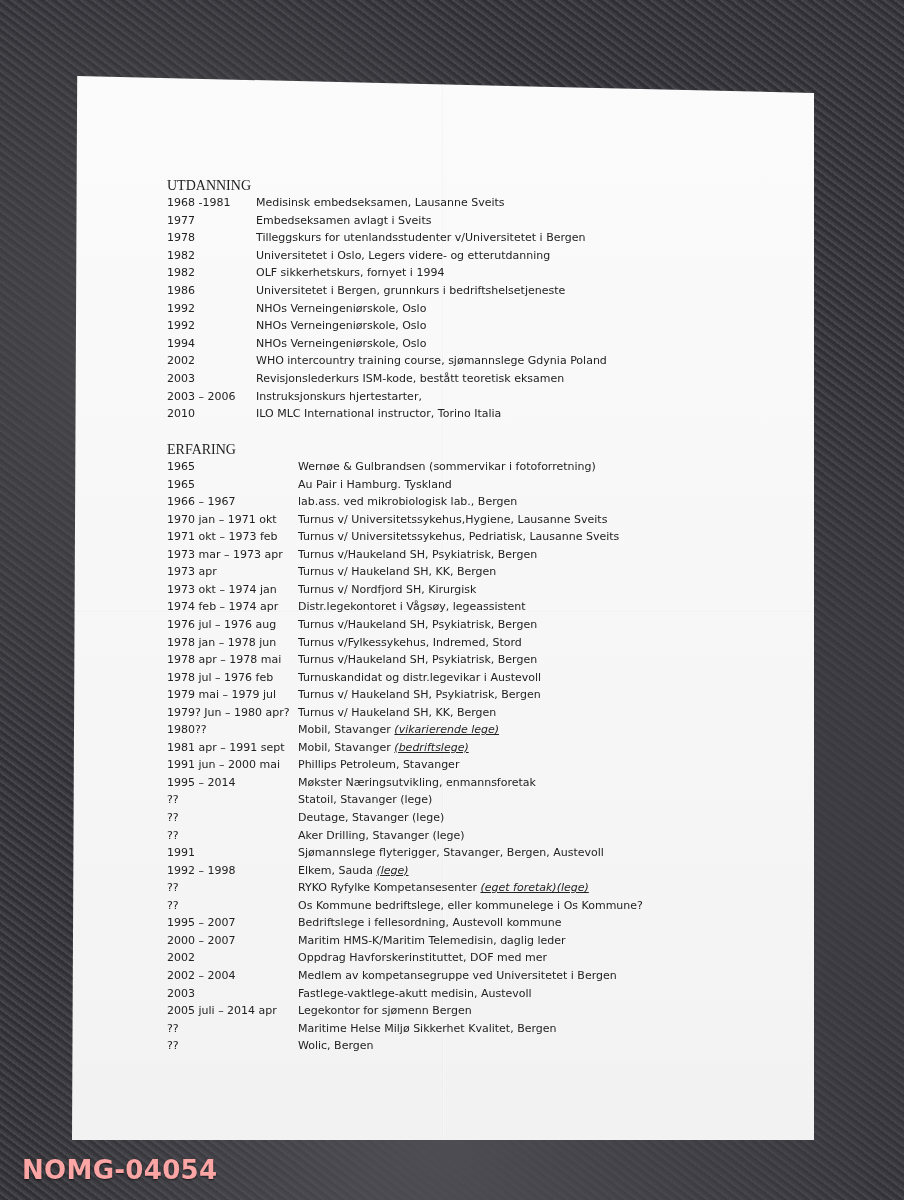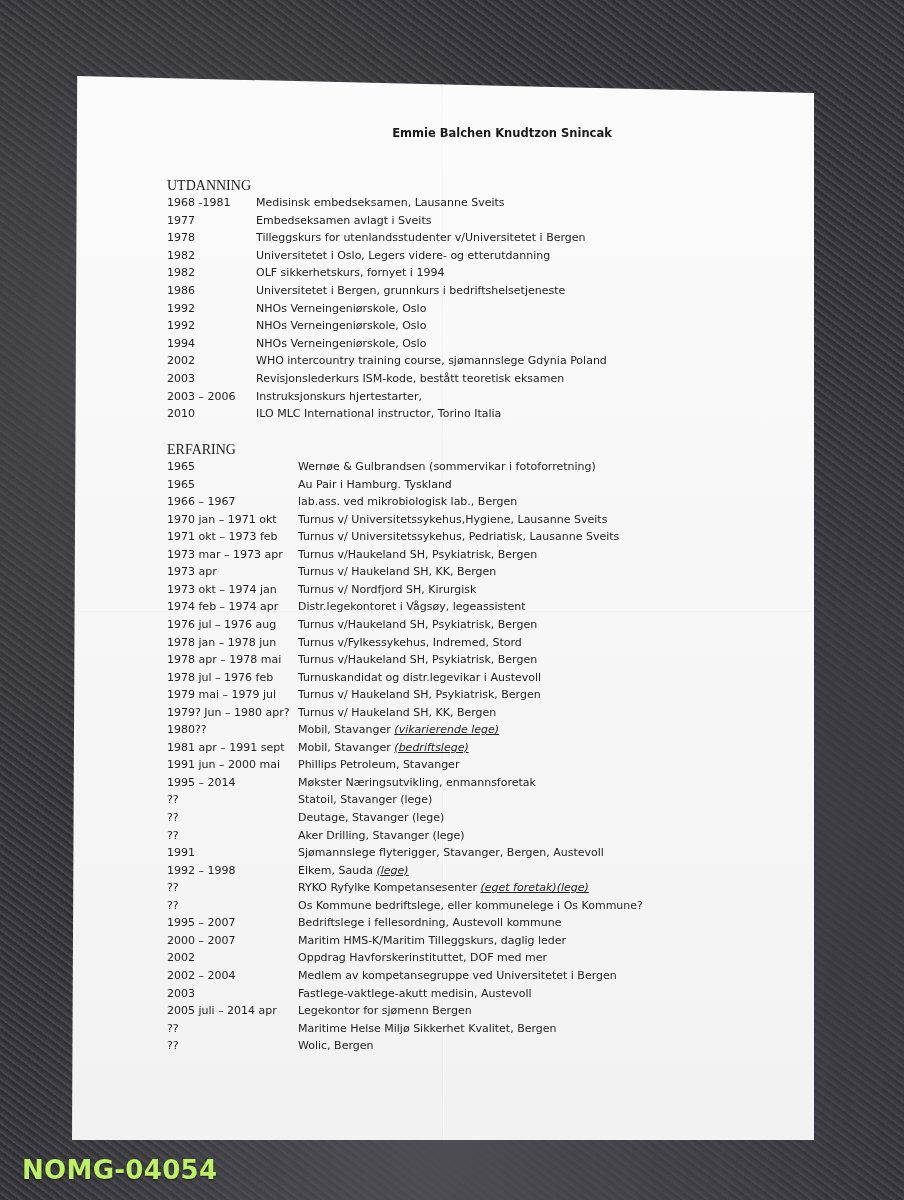--- a/index.html
+++ b/index.html
@@ -33,33 +33,32 @@
     position: absolute; left: 95px; font-size: 14px; color: #222;
     font-family: Liberation Serif, serif;
   }
   .row { position: absolute; left: 0; height: 16px; font-size: 11px; color: #222;
     font-family: "DejaVu Sans", sans-serif; white-space: nowrap; }
   .row .date { position: absolute; left: 95px; }
   .edu .desc { position: absolute; left: 184px; }
   .exp .desc { position: absolute; left: 226px; }
   .row .desc i { font-style: italic; text-decoration: underline; }
   .caption {
-    position: absolute; left: 22px; top: 1155px; color: #bef264;
+    position: absolute; left: 22px; top: 1155px; color: #fca5a5;
     font-family: "DejaVu Sans", sans-serif; font-weight: bold; font-size: 26px; letter-spacing: 0.3px;
     text-shadow: 0 1px 2px rgba(0,0,0,0.6);
   }
 </style>
 </head>
 <body>
 
 <div class="paper">
   <div class="fold-v"></div>
   <div class="fold-h"></div>
 
-  <div class="doc-title title1">Emmie Balchen Knudtzon Snincak</div>
 
   <div class="section-head" style="top:102px">UTDANNING</div>
   <div id="edu-list">
       <div class="row edu" style="top: 120px;">
         <span class="date">1968 -1981</span>
         <span class="desc"><span>Medisinsk embedseksamen, Lausanne Sveits</span></span>
       </div>
       <div class="row edu" style="top: 137.6px;">
         <span class="date">1977</span>
         <span class="desc"><span>Embedseksamen avlagt i Sveits</span></span>
@@ -215,21 +214,21 @@
       <div class="row exp" style="top: 822.75px;">
         <span class="date">??</span>
         <span class="desc"><span>Os Kommune bedriftslege, eller kommunelege i Os Kommune?</span></span>
       </div>
       <div class="row exp" style="top: 840.3px;">
         <span class="date">1995 – 2007</span>
         <span class="desc"><span>Bedriftslege i fellesordning, Austevoll kommune</span></span>
       </div>
       <div class="row exp" style="top: 857.85px;">
         <span class="date">2000 – 2007</span>
-        <span class="desc"><span>Maritim HMS-K/Maritim Tilleggskurs, daglig leder</span></span>
+        <span class="desc"><span>Maritim HMS-K/Maritim Telemedisin, daglig leder</span></span>
       </div>
       <div class="row exp" style="top: 875.4px;">
         <span class="date">2002</span>
         <span class="desc"><span>Oppdrag Havforskerinstituttet, DOF med mer</span></span>
       </div>
       <div class="row exp" style="top: 892.95px;">
         <span class="date">2002 – 2004</span>
         <span class="desc"><span>Medlem av kompetansegruppe ved Universitetet i Bergen</span></span>
       </div>
       <div class="row exp" style="top: 910.5px;">

